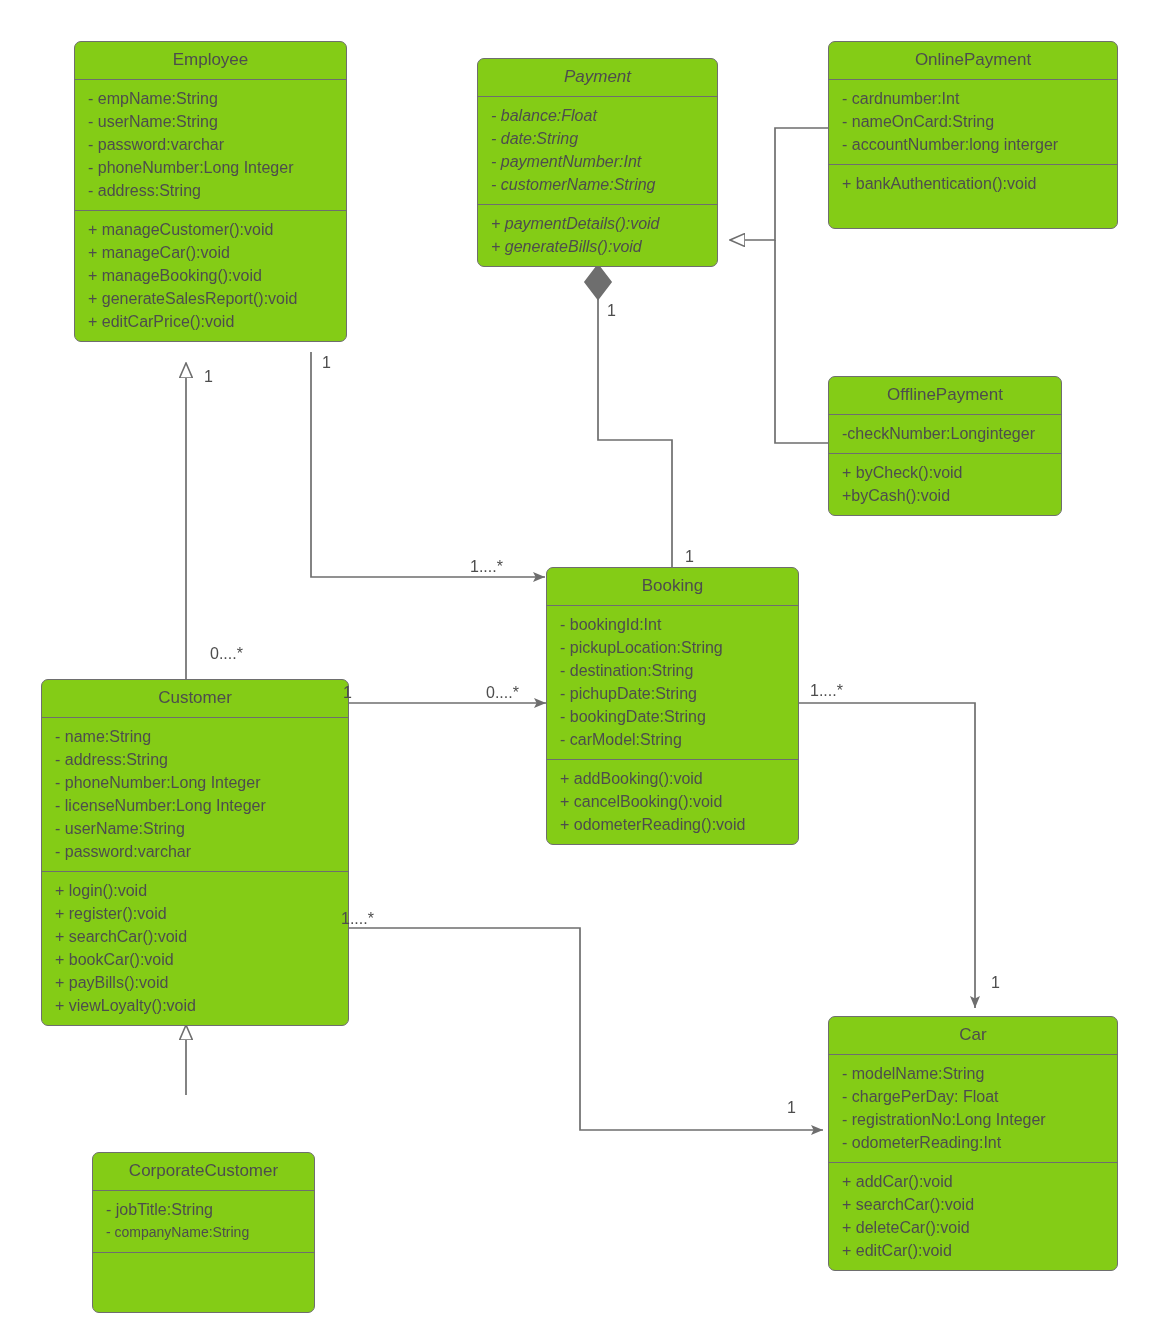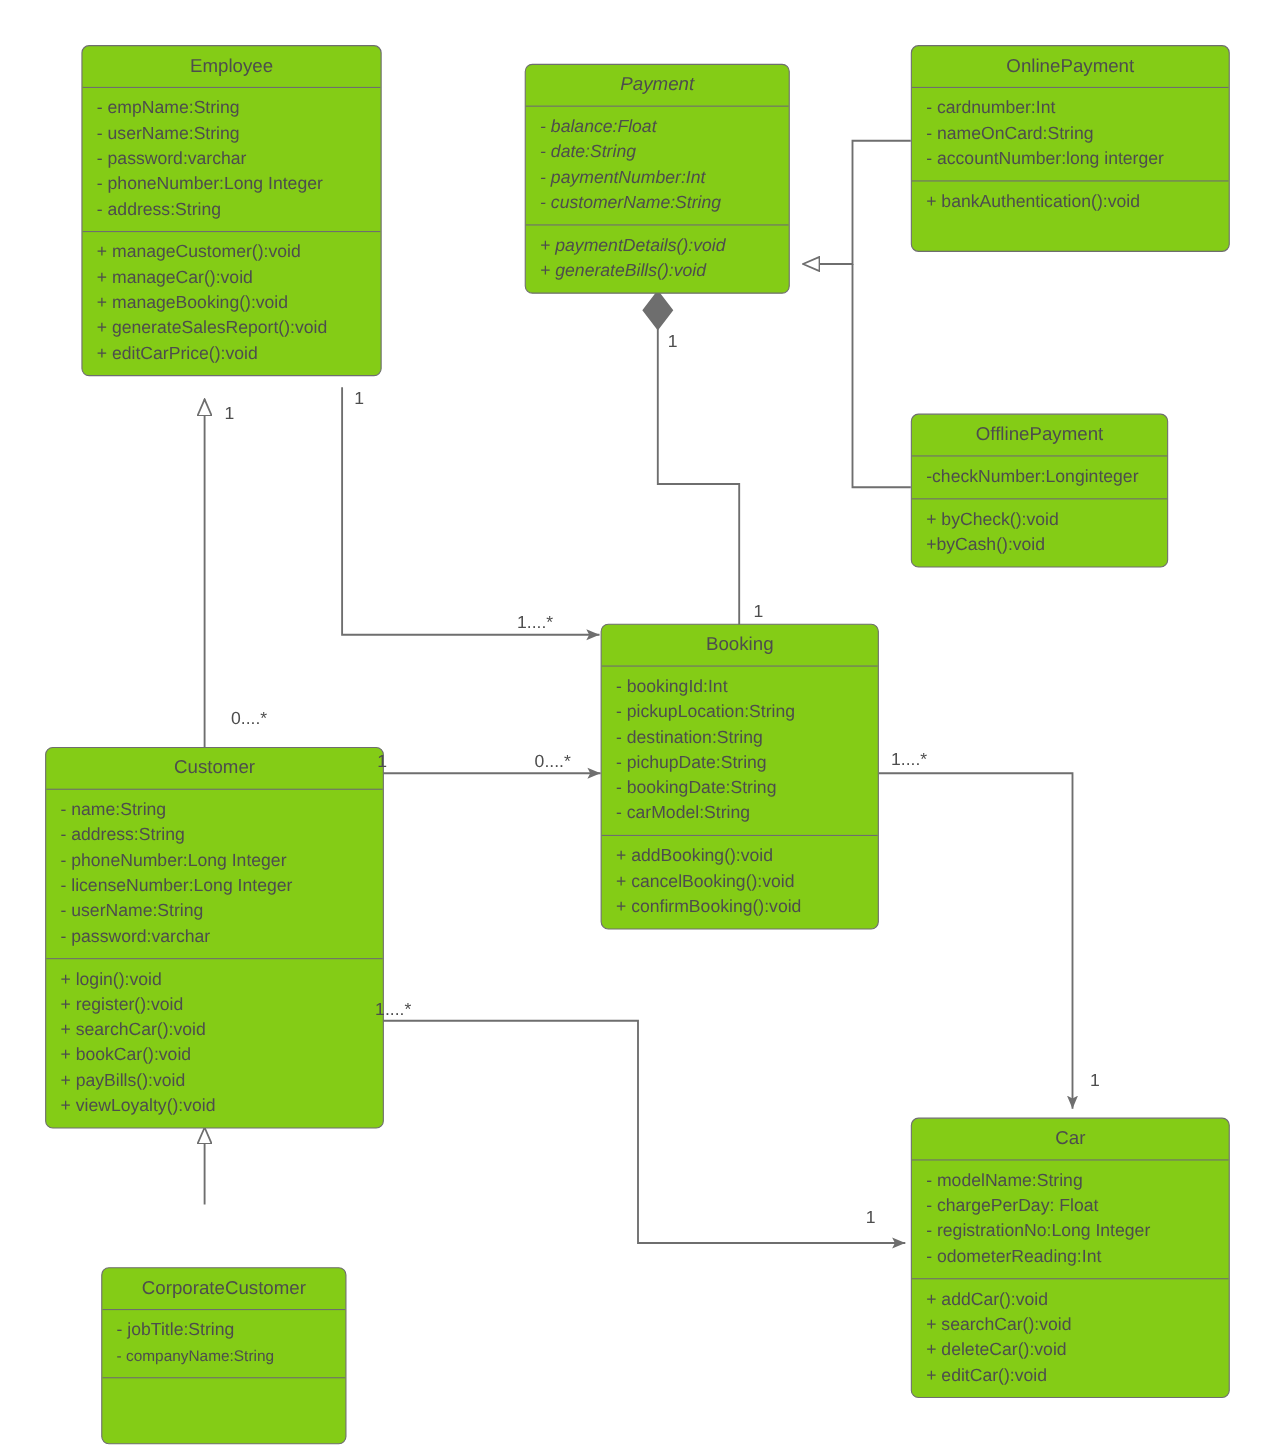--- a/index.html
+++ b/index.html
@@ -167,21 +167,21 @@
       <div class="uml-row">- bookingId:Int</div>
       <div class="uml-row">- pickupLocation:String</div>
       <div class="uml-row">- destination:String</div>
       <div class="uml-row">- pichupDate:String</div>
       <div class="uml-row">- bookingDate:String</div>
       <div class="uml-row">- carModel:String</div>
     </div>
     <div class="uml-compartment">
       <div class="uml-row">+ addBooking():void</div>
       <div class="uml-row">+ cancelBooking():void</div>
-      <div class="uml-row">+ confirmBooking():void</div>
+      <div class="uml-row">+ odometerReading():void</div>
     </div>
   </div>
 
   <div class="uml-class" style="left:41px; top:679px; width:308px;">
     <div class="uml-title">Customer</div>
     <div class="uml-compartment">
       <div class="uml-row">- name:String</div>
       <div class="uml-row">- address:String</div>
       <div class="uml-row">- phoneNumber:Long Integer</div>
       <div class="uml-row">- licenseNumber:Long Integer</div>

